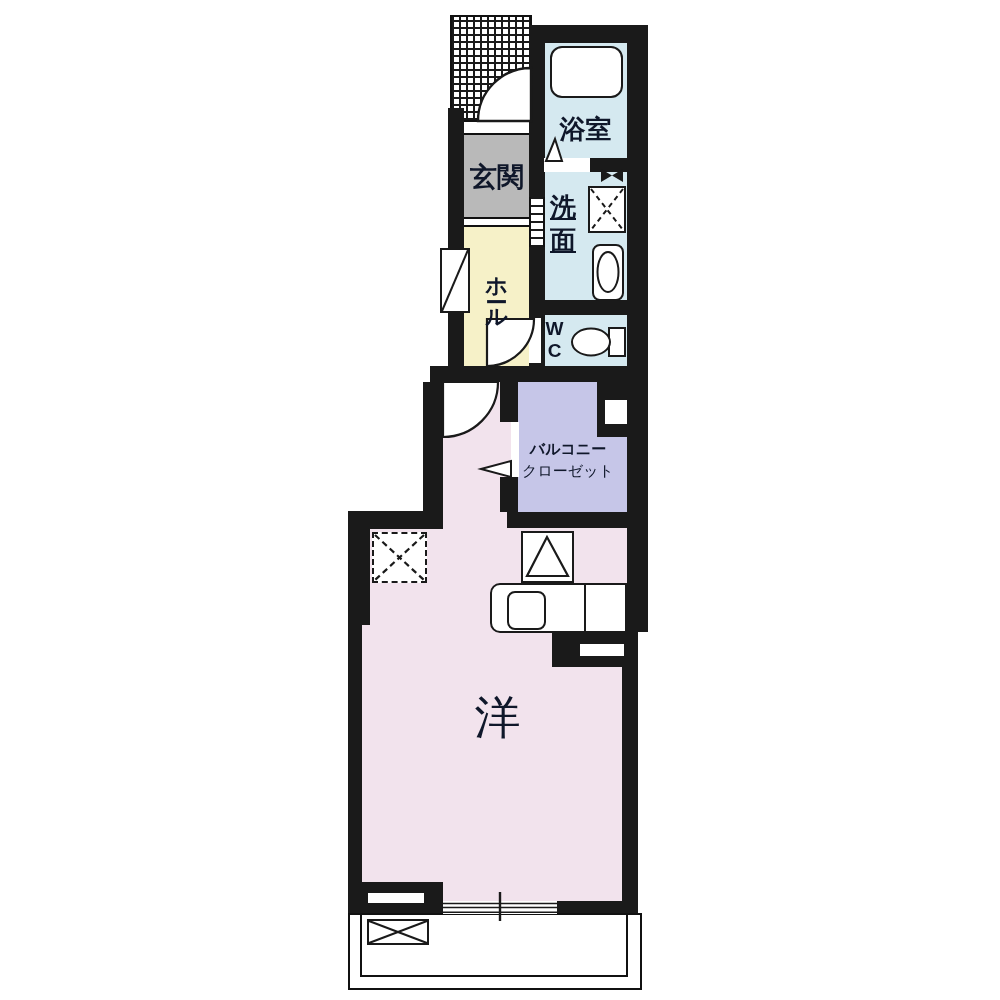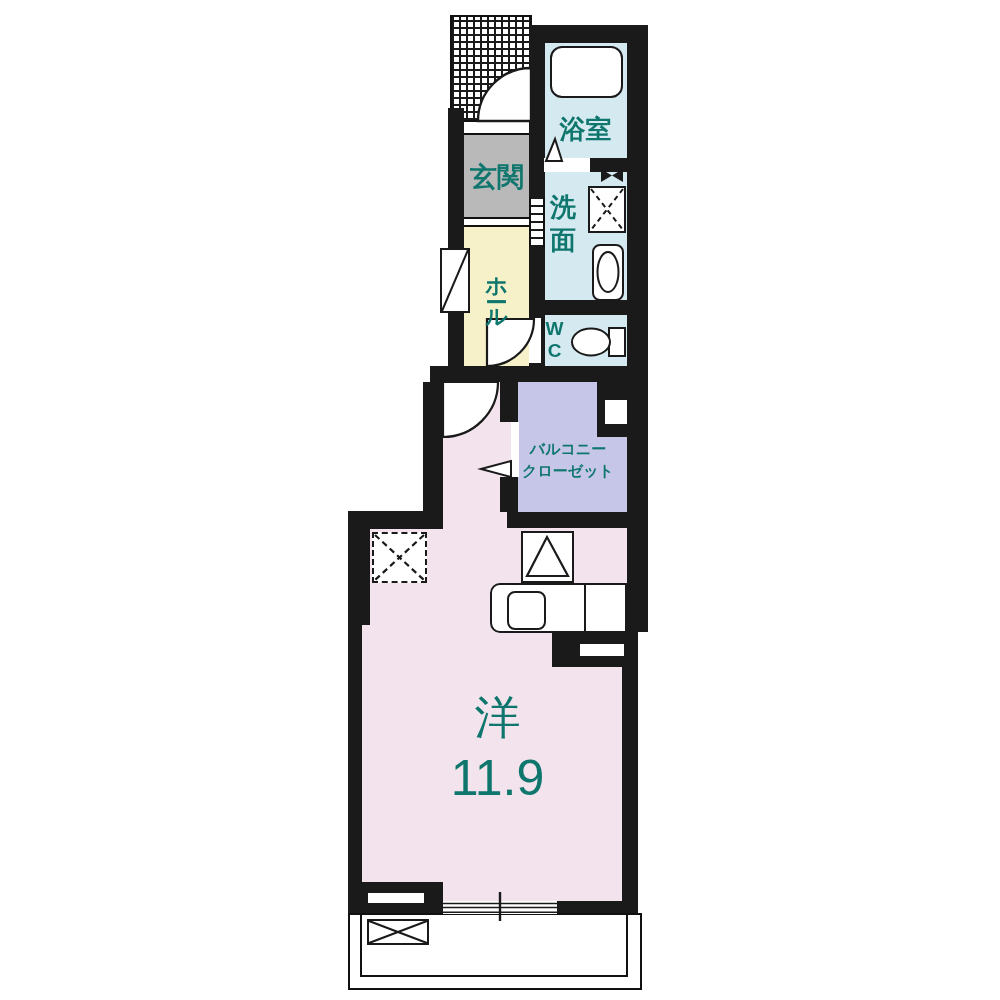--- a/index.html
+++ b/index.html
@@ -3,21 +3,21 @@
 <meta charset="utf-8">
 <style>
   html,body{margin:0;padding:0;background:#fff;}
   body{font-family:"Liberation Sans","DejaVu Sans",sans-serif;}
   .plan{position:relative;width:1000px;height:1000px;background:#fff;overflow:hidden;}
   .abs{position:absolute;box-sizing:border-box;}
   .wall{position:absolute;background:#1a1a1a;}
   .slot{position:absolute;background:#fff;}
   .room{position:absolute;}
   .fixture{position:absolute;background:#fff;border:2.5px solid #1a1a1a;box-sizing:border-box;}
-  .label{position:absolute;color:#0f766e;font-weight:600;text-align:center;line-height:1.2;}
+  .label{position:absolute;color:#0f172a;font-weight:600;text-align:center;line-height:1.2;}
   .vtext{writing-mode:vertical-rl;text-orientation:mixed;letter-spacing:3px;}
   .wrap1{word-break:break-all;}
   svg{position:absolute;left:0;top:0;}
   .porch{background-color:#fff;border:2.5px solid #111;
     background-image:
       repeating-linear-gradient(0deg,#1a1a1a 0 1.6px,transparent 1.6px 7px),
       repeating-linear-gradient(90deg,#1a1a1a 0 1.6px,transparent 1.6px 7px);}
   .ladder{background:#fff;border-left:2.5px solid #111;border-right:2.5px solid #111;
     background-image:repeating-linear-gradient(to bottom,#1a1a1a 0 2px,transparent 2px 8px);}
   .dashedbox{position:absolute;background:#fff;border:2.5px dashed #1a1a1a;box-sizing:border-box;}
@@ -126,21 +126,20 @@
     <line x1="427" y1="921" x2="369" y2="943" stroke="#1a1a1a" stroke-width="2"></line>
 
     <line x1="443" y1="903.5" x2="557" y2="903.5" stroke="#1a1a1a" stroke-width="1.6"></line>
     <line x1="443" y1="907.5" x2="557" y2="907.5" stroke="#1a1a1a" stroke-width="1.6"></line>
     <line x1="443" y1="912.2" x2="557" y2="912.2" stroke="#1a1a1a" stroke-width="1.6"></line>
     <line x1="500" y1="892" x2="500" y2="921" stroke="#1a1a1a" stroke-width="2.4"></line>
   </svg>
 
   <div class="label" style="left:464px;top:161px;width:66px;font-size:27px;">玄関</div>
   <div class="label" style="left:544px;top:114px;width:83px;font-size:26px;">浴室</div>
-  <div class="label wrap1" style="left:548px;top:191px;width:30px;font-size:26px;line-height:1.25;">洗面</div>
+  <div class="label wrap1" style="left:548px;top:191px;width:30px;font-size:26px;line-height:1.25;text-decoration:underline;">洗面</div>
   <div class="label vtext" style="left:483px;top:237px;height:110px;font-size:22px;">ホール</div>
   <div class="label wrap1" style="left:543px;top:318px;width:23px;font-size:19px;line-height:1.18;">WC</div>
   <div class="label" style="left:512px;top:440px;width:112px;font-size:15px;font-weight:600;">バルコニー</div>
-  <div class="label" style="left:512px;top:462px;width:112px;font-size:15px;font-weight:700;">クローゼット</div>
+  <div class="label" style="left:512px;top:462px;width:112px;font-size:15px;font-weight:400;">クローゼット</div>
   <div class="label" style="left:420px;top:690px;width:155px;font-size:46px;font-weight:500;">洋</div>
-  <div class="label" style="left:410px;top:748px;width:175px;font-size:50px;font-weight:500;">11.9</div>
 
 </div>
 
 </body></html>

